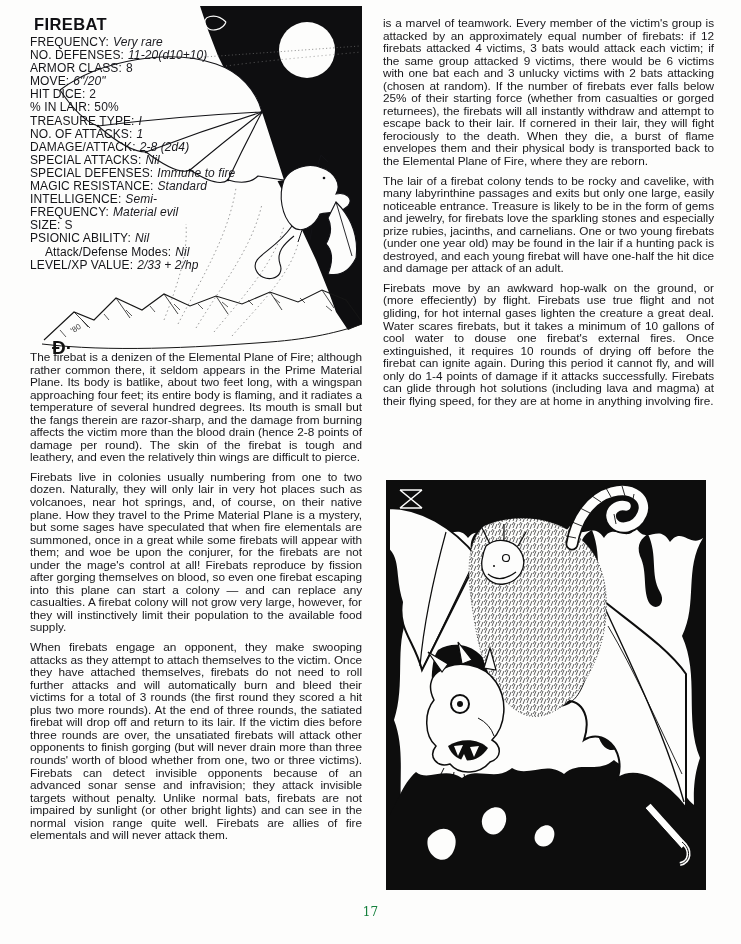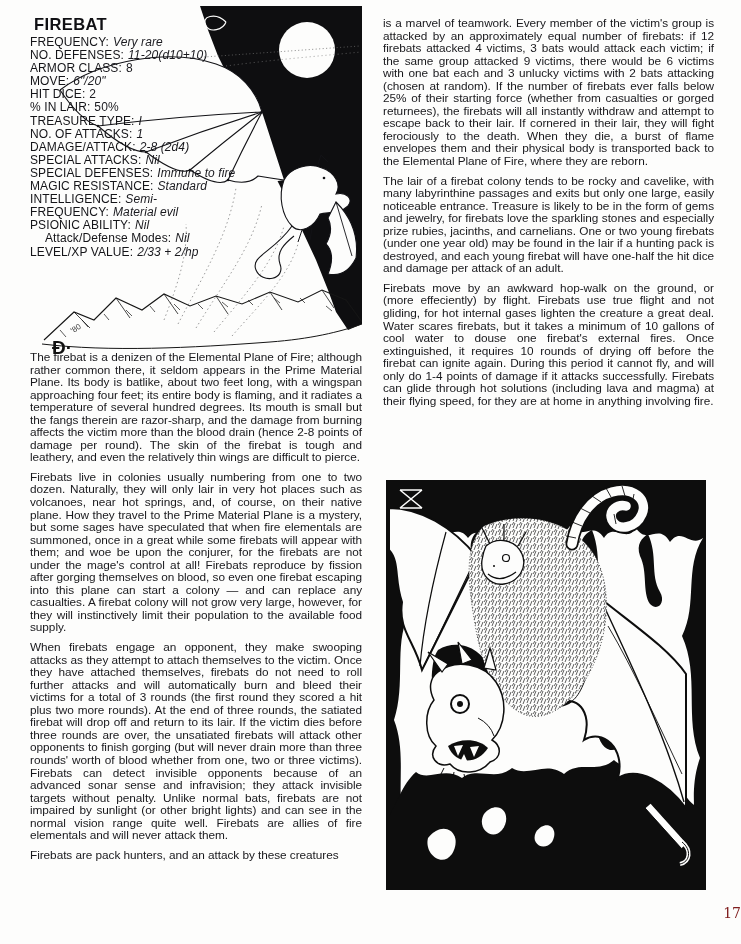--- a/index.html
+++ b/index.html
@@ -21,22 +21,22 @@
   .col{
     position:absolute;font-size:11.8px;line-height:12.55px;
     text-align:justify;letter-spacing:-.05px;color:#18181c;
   }
   .col p{margin:0 0 7px 0;}
   .col-left{left:30px;top:351px;width:332px;}
   .col-right{left:383px;top:7px;width:331px;margin-top:10px;}
   .illo-top{position:absolute;left:30px;top:6px;width:332px;height:352px;z-index:1;}
   .illo-bottom{position:absolute;left:386px;top:480px;width:320px;height:410px;}
   .pageno{
-    position:absolute;left:0;top:905px;width:741px;text-align:right;
-    font-family:"DejaVu Serif",serif;font-size:14px;color:#7f1d1d;
+    position:absolute;left:0;top:905px;width:741px;text-align:center;
+    font-family:"DejaVu Serif",serif;font-size:12px;color:#15803d;
   }
 </style>
 </head>
 <body>
 
 <div class="page">
 
   <svg class="illo-top" viewBox="0 0 332 352" aria-hidden="true">
 
     <path fill="#0e0e10" d="M170,0 L332,0 L332,318 L318,324 L306,306 L298,284 L286,254 L272,224 L258,196 L244,168 L230,138 L216,108 L202,78 L188,50 L178,24 Z"></path>
@@ -100,30 +100,30 @@
     <div class="stat-row"><span class="stat-label">HIT DICE:</span><span class="stat-value" data-italic="false">2</span></div>
     <div class="stat-row"><span class="stat-label">% IN LAIR:</span><span class="stat-value" data-italic="false">50%</span></div>
     <div class="stat-row"><span class="stat-label">TREASURE TYPE:</span><span class="stat-value" data-italic="true">I</span></div>
     <div class="stat-row"><span class="stat-label">NO. OF ATTACKS:</span><span class="stat-value" data-italic="true">1</span></div>
     <div class="stat-row"><span class="stat-label">DAMAGE/ATTACK:</span><span class="stat-value" data-italic="true">2-8 (2d4)</span></div>
     <div class="stat-row"><span class="stat-label">SPECIAL ATTACKS:</span><span class="stat-value" data-italic="true">Nil</span></div>
     <div class="stat-row"><span class="stat-label">SPECIAL DEFENSES:</span><span class="stat-value" data-italic="true">Immune to fire</span></div>
     <div class="stat-row"><span class="stat-label">MAGIC RESISTANCE:</span><span class="stat-value" data-italic="true">Standard</span></div>
     <div class="stat-row"><span class="stat-label">INTELLIGENCE:</span><span class="stat-value" data-italic="true">Semi-</span></div>
     <div class="stat-row"><span class="stat-label">FREQUENCY:</span><span class="stat-value" data-italic="true">Material evil</span></div>
+    <div class="stat-row"><span class="stat-label">SIZE:</span><span class="stat-value" data-italic="false">S</span></div>
     <div class="stat-row"><span class="stat-label">PSIONIC ABILITY:</span><span class="stat-value" data-italic="true">Nil</span></div>
     <div class="stat-row indent"><span class="stat-label">Attack/Defense Modes:</span><span class="stat-value" data-italic="true">Nil</span></div>
     <div class="stat-row"><span class="stat-label">LEVEL/XP VALUE:</span><span class="stat-value" data-italic="true">2/33 + 2/hp</span></div>
   </div>
 
   <div class="col col-left">
     <p>The firebat is a denizen of the Elemental Plane of Fire; although rather common there, it seldom appears in the Prime Material Plane. Its body is batlike, about two feet long, with a wingspan approaching four feet; its entire body is flaming, and it radiates a temperature of several hundred degrees. Its mouth is small but the fangs therein are razor-sharp, and the damage from burning affects the victim more than the blood drain (hence 2-8 points of damage per round). The skin of the firebat is tough and leathery, and even the relatively thin wings are difficult to pierce.</p>
     <p>Firebats live in colonies usually numbering from one to two dozen. Naturally, they will only lair in very hot places such as volcanoes, near hot springs, and, of course, on their native plane. How they travel to the Prime Material Plane is a mystery, but some sages have speculated that when fire elementals are summoned, once in a great while some firebats will appear with them; and woe be upon the conjurer, for the firebats are not under the mage's control at all! Firebats reproduce by fission after gorging themselves on blood, so even one firebat escaping into this plane can start a colony — and can replace any casualties. A firebat colony will not grow very large, however, for they will instinctively limit their population to the available food supply.</p>
     <p>When firebats engage an opponent, they make swooping attacks as they attempt to attach themselves to the victim. Once they have attached themselves, firebats do not need to roll further attacks and will automatically burn and bleed their victims for a total of 3 rounds (the first round they scored a hit plus two more rounds). At the end of three rounds, the satiated firebat will drop off and return to its lair. If the victim dies before three rounds are over, the unsatiated firebats will attack other opponents to finish gorging (but will never drain more than three rounds' worth of blood whether from one, two or three victims). Firebats can detect invisible opponents because of an advanced sonar sense and infravision; they attack invisible targets without penalty. Unlike normal bats, firebats are not impaired by sunlight (or other bright lights) and can see in the normal vision range quite well. Firebats are allies of fire elementals and will never attack them.</p>
-    <p>Firebats are pack hunters, and an attack by these creatures</p>
   </div>
 
   <div class="col col-right">
     <p>is a marvel of teamwork. Every member of the victim's group is attacked by an approximately equal number of firebats: if 12 firebats attacked 4 victims, 3 bats would attack each victim; if the same group attacked 9 victims, there would be 6 victims with one bat each and 3 unlucky victims with 2 bats attacking (chosen at random). If the number of firebats ever falls below 25% of their starting force (whether from casualties or gorged returnees), the firebats will all instantly withdraw and attempt to escape back to their lair. If cornered in their lair, they will fight ferociously to the death. When they die, a burst of flame envelopes them and their physical body is transported back to the Elemental Plane of Fire, where they are reborn.</p>
     <p>The lair of a firebat colony tends to be rocky and cavelike, with many labyrinthine passages and exits but only one large, easily noticeable entrance. Treasure is likely to be in the form of gems and jewelry, for firebats love the sparkling stones and especially prize rubies, jacinths, and carnelians. One or two young firebats (under one year old) may be found in the lair if a hunting pack is destroyed, and each young firebat will have one-half the hit dice and damage per attack of an adult.</p>
     <p>Firebats move by an awkward hop-walk on the ground, or (more effeciently) by flight. Firebats use true flight and not gliding, for hot internal gases lighten the creature a great deal. Water scares firebats, but it takes a minimum of 10 gallons of cool water to douse one firebat's external fires. Once extinguished, it requires 10 rounds of drying off before the firebat can ignite again. During this period it cannot fly, and will only do 1-4 points of damage if it attacks successfully. Firebats can glide through hot solutions (including lava and magma) at their flying speed, for they are at home in anything involving fire.</p>
   </div>
 
   <svg class="illo-bottom" viewBox="0 0 320 410" aria-hidden="true">
     <defs>

